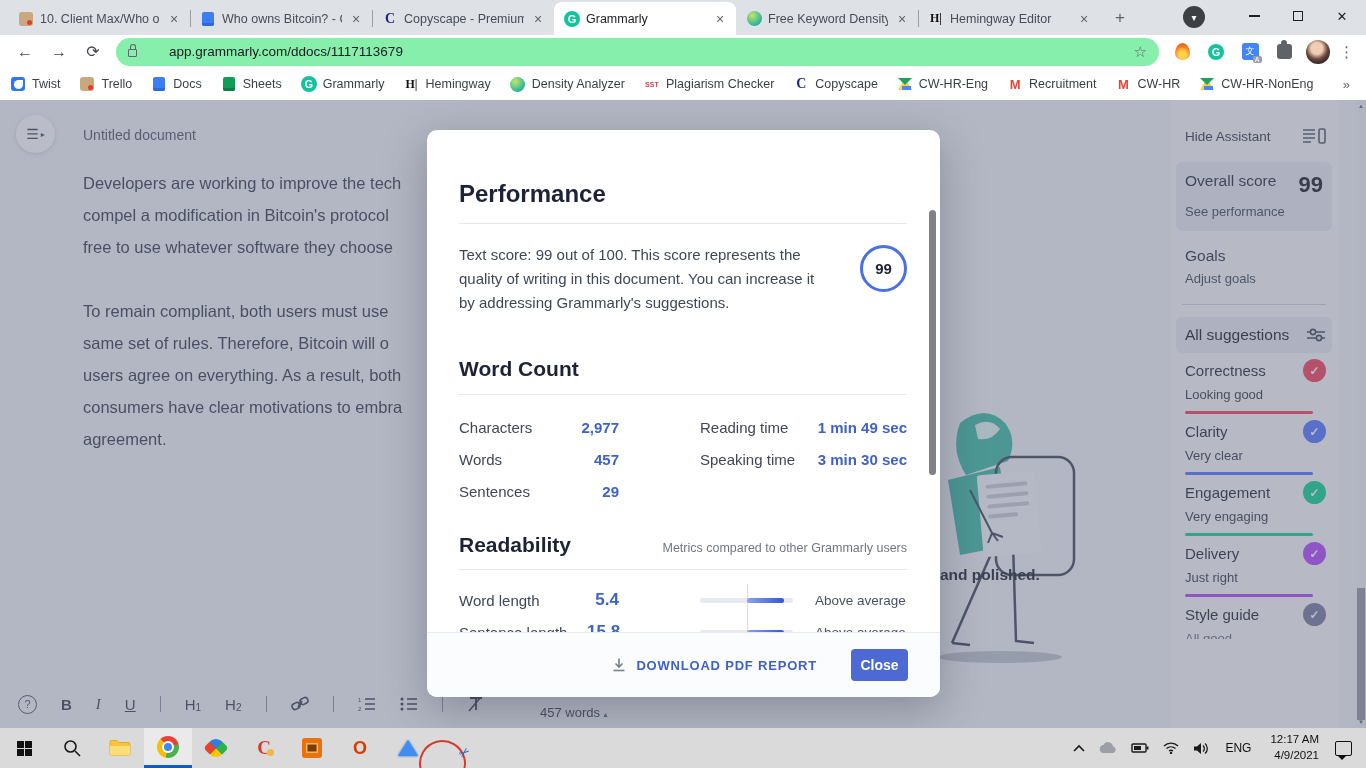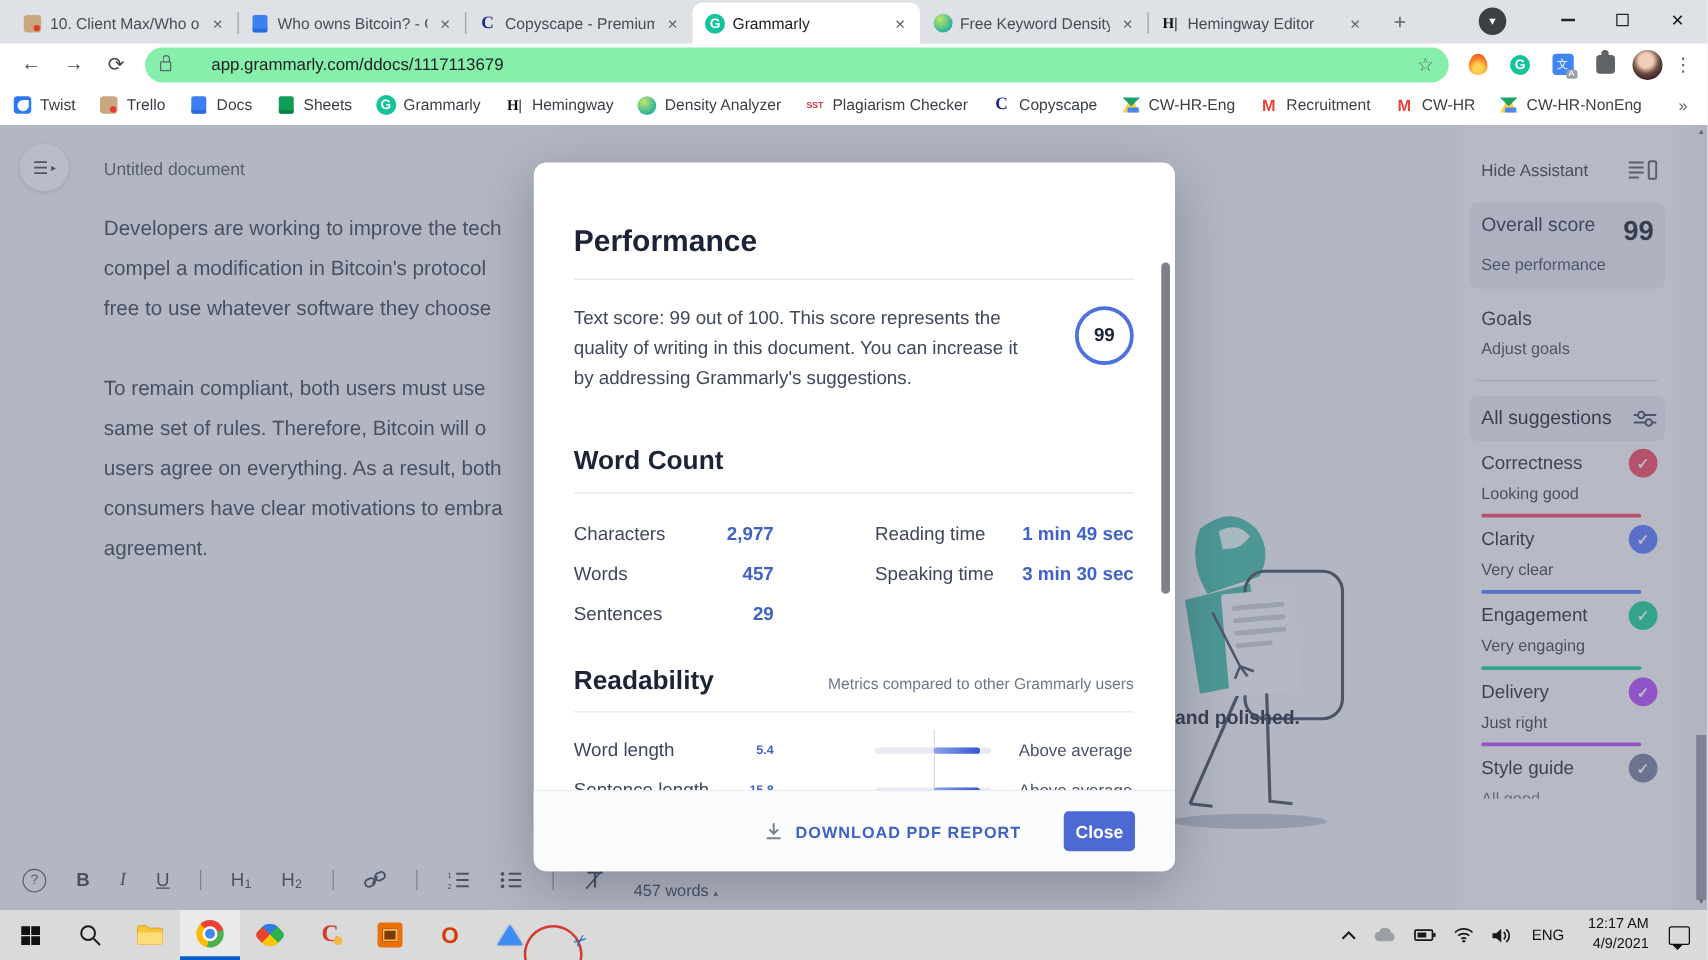--- a/index.html
+++ b/index.html
@@ -100,41 +100,41 @@
   .pg-sb .ar { position:absolute; left:0; width:10px; text-align:center; font-size:6px; color:#5c6170; }
 
   
   .fmtbar { position:absolute; left:0; bottom:0; width:1188px; height:48px; z-index:1; display:flex; align-items:center; color:#343b4c; }
   .help { width:19px; height:19px; border:1.5px solid #4a5162; border-radius:50%; display:flex; align-items:center; justify-content:center; font-size:11px; margin:0 0 0 18px; color:#4a5162; }
   .fbtn { margin-left:24px; font-size:15px; display:flex; align-items:flex-end; }
   .fbtn.b { font-weight:bold; } .fbtn.i { font-style:italic; font-family:"Liberation Serif",serif; } .fbtn.u { text-decoration:underline; }
   .fsep { width:1px; height:16px; background:#8d92a0; margin-left:24px; }
   .fbtn small { font-size:10px; }
   .fbtn svg { display:block; }
-  .wcount { position:absolute; left:507px; bottom:8px; font-size:13px; color:#343b4c; }
+  .wcount { position:absolute; left:540px; bottom:8px; font-size:13px; color:#343b4c; }
   .wcount .ar { font-size:8px; color:#5c6373; }
 
   
   .modal { position:absolute; left:427px; top:30px; width:513px; height:567px; background:#fff; border-radius:10px; z-index:10; box-shadow:0 12px 45px rgba(20,25,45,.28); }
   .mbody { position:absolute; inset:0 0 65px 0; padding:50px 33px 0 32px; overflow:hidden; }
   .mtitle { font-size:24px; font-weight:bold; color:#1c2336; }
   .mhr { border:none; border-top:1px solid #e5e7ee; margin-top:15px; }
   .introw { display:flex; margin-top:19px; }
   .intro { width:362px; font-size:15px; line-height:24px; color:#3f4759; }
   .ring { margin-left:auto; margin-top:2px; width:47px; height:47px; border:3px solid #4a70e2; border-radius:50%; display:flex; align-items:center; justify-content:center; font-size:15px; font-weight:bold; color:#1c2336; }
   .h2row { display:flex; align-items:baseline; justify-content:space-between; }
   .mh2 { font-size:21px; font-weight:bold; color:#1c2336; }
   .mnote { font-size:12.5px; color:#6f7688; }
   .wc-wrap { display:flex; margin-top:16px; }
   .wc-col1 { width:160px; } .wc-col2 { width:207px; margin-left:81px; }
   .wc-row { display:flex; justify-content:space-between; font-size:15px; color:#3f4759; height:32px; align-items:center; }
   .val { font-weight:bold; color:#3f62c9; }
   .rd-row { display:flex; align-items:center; height:32px; font-size:15px; color:#3f4759; }
   .rd-row .lbl { width:128px; }
-  .rd-row .val { width:32px; text-align:right; font-size:10px; }
+  .rd-row .val { width:32px; text-align:right; font-size:17px; }
   .meter { position:relative; width:93px; height:16px; margin-left:81px; }
   .meter .track { position:absolute; left:0; right:0; top:5.5px; height:5px; border-radius:3px; background:#e7e9f3; }
   .meter .fill { position:absolute; left:47px; width:37px; top:5.5px; height:5px; border-radius:3px; background:linear-gradient(90deg,#8ba3ec,#3356d6); }
   .meter .mark { position:absolute; left:47px; top:-8px; height:32px; width:1px; background:#d9dce6; }
   .rd-row .status { margin-left:22px; font-size:13.5px; color:#495064; }
   .mscroll { position:absolute; right:4px; top:80px; width:7px; height:265px; border-radius:4px; background:#7f8186; }
   .mfoot { position:absolute; left:0; right:0; bottom:0; height:65px; background:#fbfcfe; border-top:1px solid #e8eaf1; border-radius:0 0 10px 10px; display:flex; align-items:center; justify-content:flex-end; padding-right:32px; }
   .dl { display:flex; align-items:center; color:#3f61c6; font-size:13px; font-weight:bold; letter-spacing:.8px; margin-right:34px; }
   .dl svg { margin-right:9px; }
   .closebtn { width:57px; height:32px; background:#4c69d4; border:none; border-radius:4px; color:#fff; font-size:14px; font-weight:bold; font-family:"Liberation Sans",sans-serif; }

